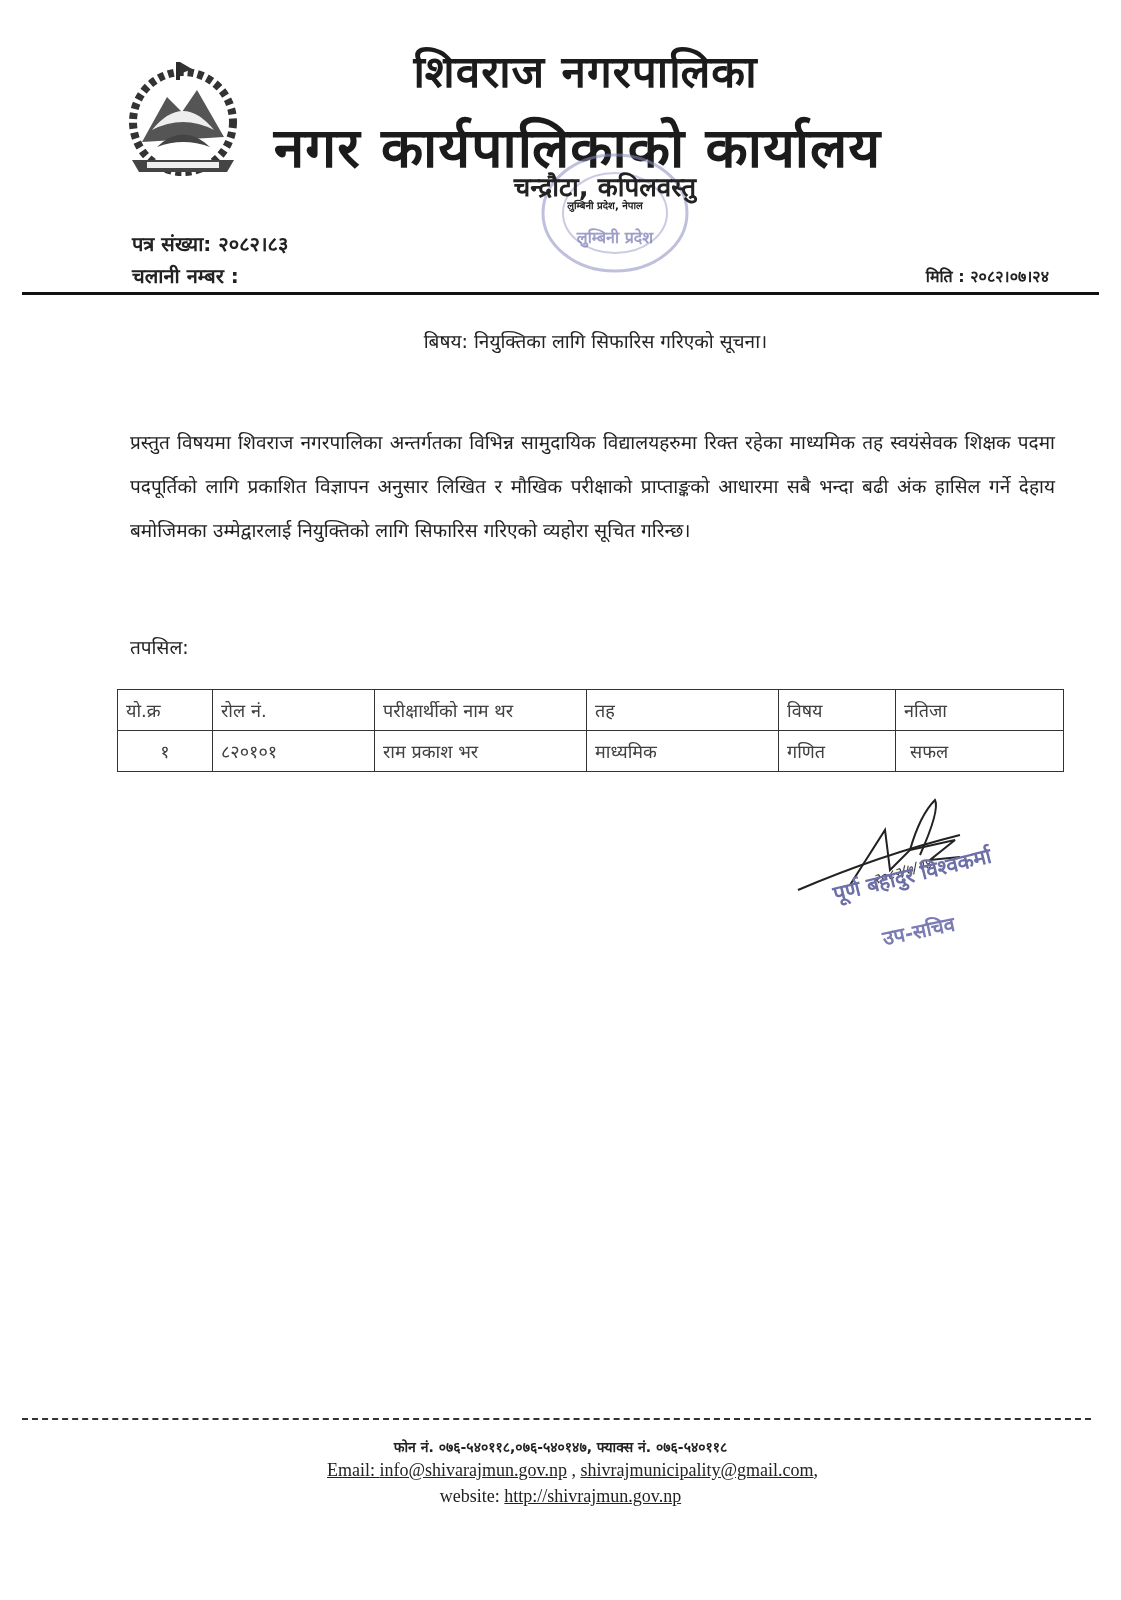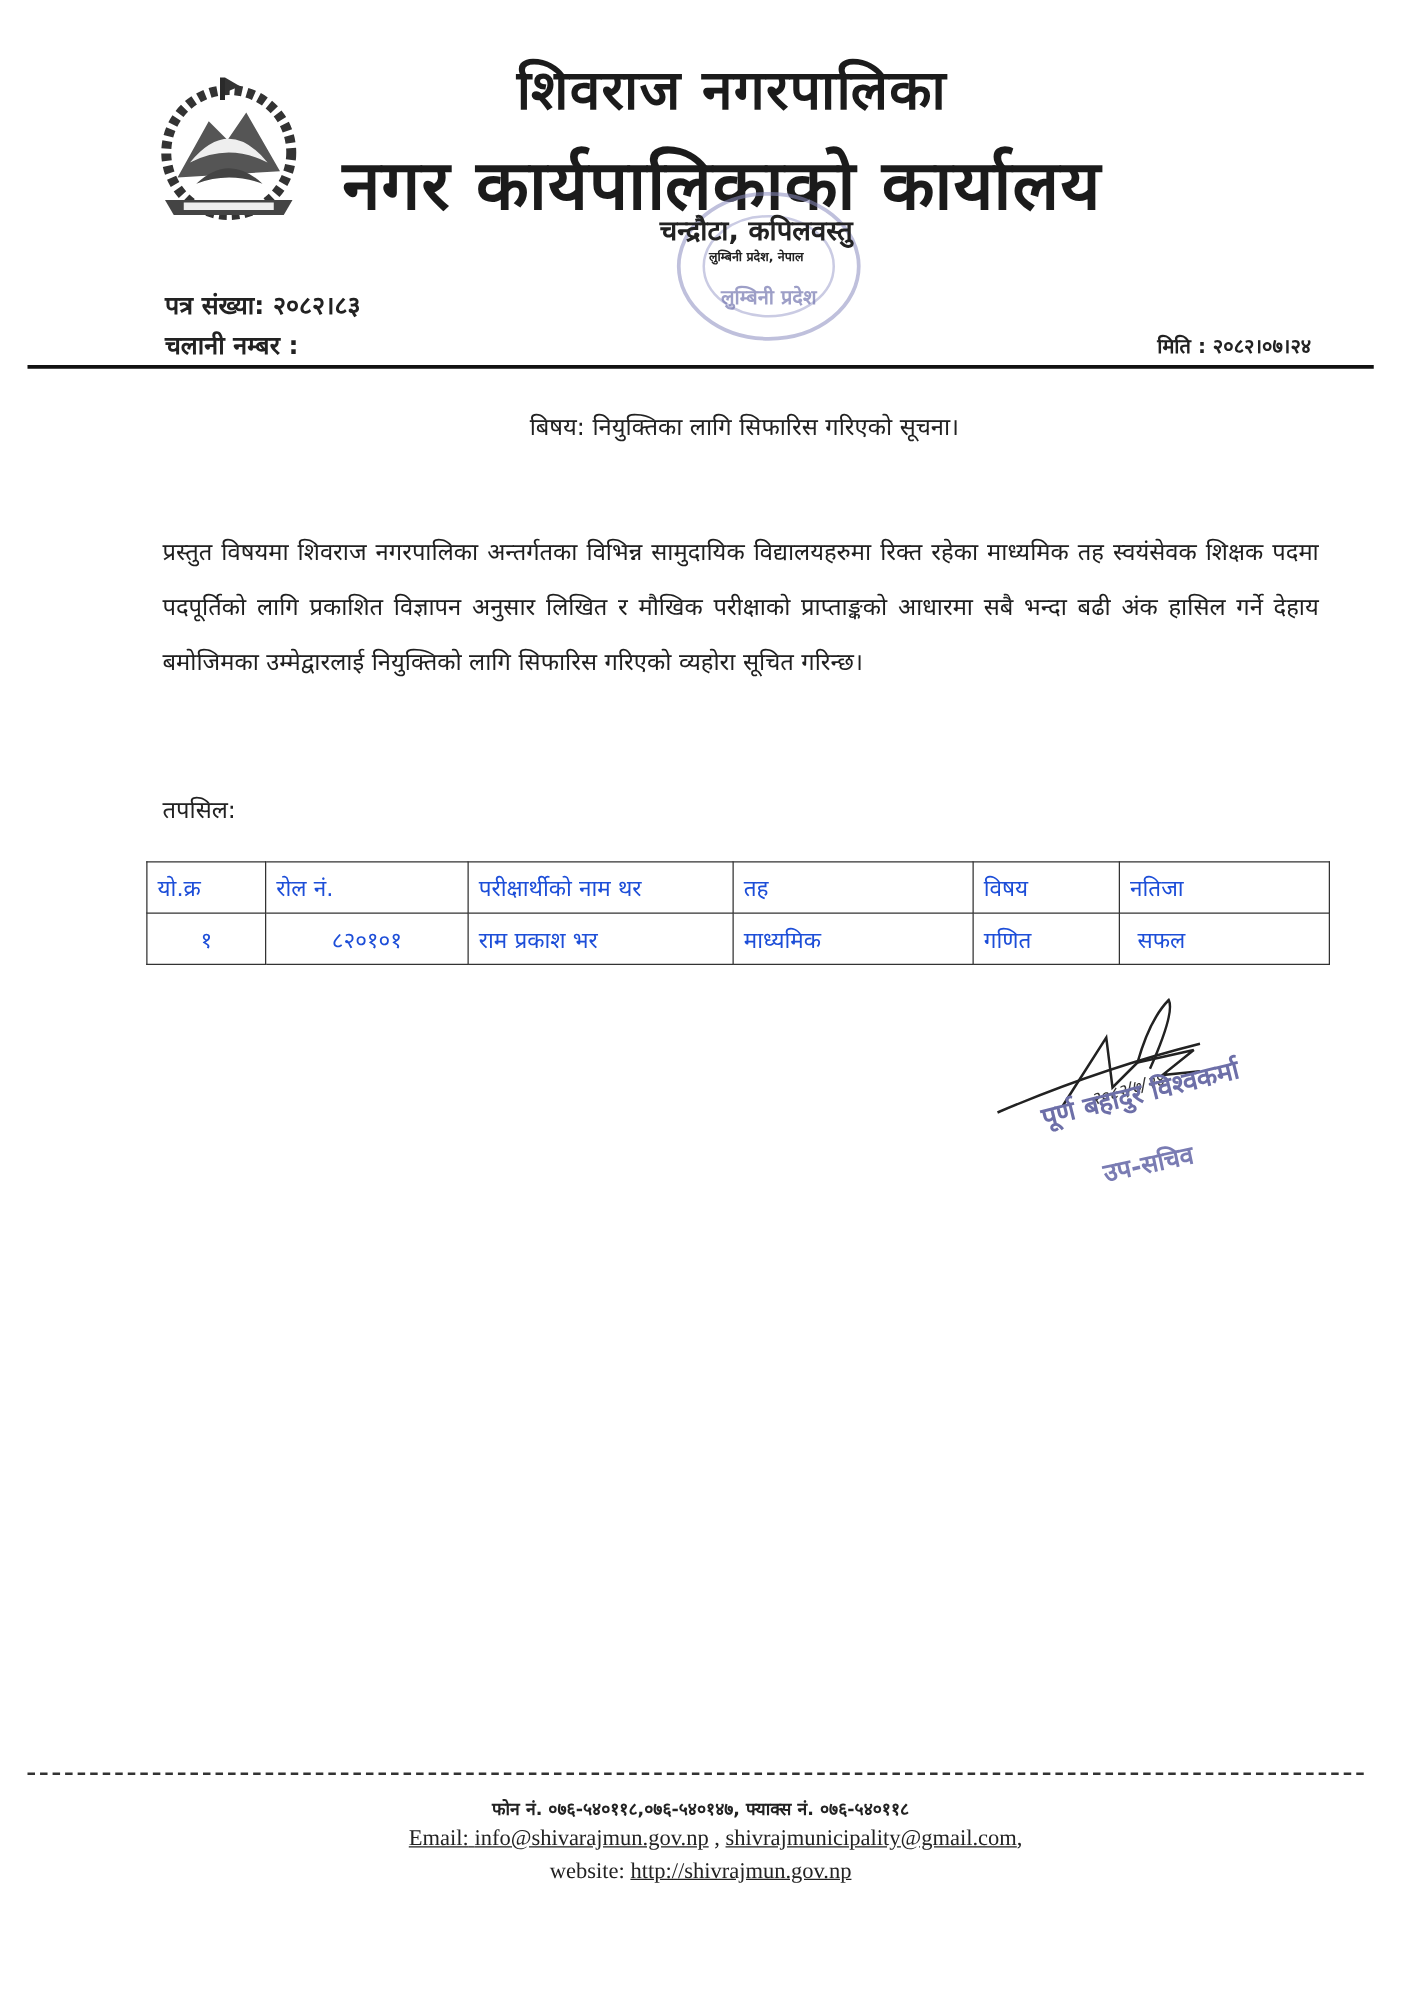--- a/index.html
+++ b/index.html
@@ -13,21 +13,21 @@
     font-size: 44px; font-weight: bold; letter-spacing: 1px; color: #1b1b1b;
     padding-left: 50px;
   }
   .title2 {
     position: absolute; left: 0; right: 0; top: 108px; text-align: center;
     font-size: 55px; font-weight: bold; letter-spacing: 1px; color: #1b1b1b;
     padding-left: 34px;
   }
   .addr1 {
     position: absolute; left: 500px; top: 168px; width: 210px; text-align: center;
-    font-size: 22px; font-weight: bold; color: #222;
+    font-size: 26px; font-weight: bold; color: #222;
   }
   .addr2 {
     position: absolute; left: 500px; top: 198px; width: 210px; text-align: center;
     font-size: 10px; font-weight: bold; color: #222;
   }
   .stamp {
     position: absolute; left: 525px; top: 148px; width: 180px; height: 130px;
     pointer-events: none;
   }
   .ref-line { position: absolute; left: 132px; font-size: 20px; font-weight: bold; color: #222; }
@@ -39,21 +39,21 @@
     position: absolute; left: 0; right: 0; top: 328px; text-align: center;
     font-size: 19px; color: #222; padding-left: 70px;
   }
   .body-text {
     position: absolute; left: 130px; width: 925px; top: 420px;
     font-size: 19px; line-height: 44px; color: #1f1f1f; text-align: justify;
   }
   .tapasil { position: absolute; left: 130px; top: 634px; font-size: 19px; color: #222; }
   table.result {
     position: absolute; left: 117px; top: 689px; width: 947px;
-    border-collapse: collapse; font-size: 18px; color: #1d4ed8;
+    border-collapse: collapse; font-size: 18px; color: #404040;
   }
   table.result td, table.result th {
     border: 1.5px solid #333; height: 40px; padding: 0 8px; text-align: left; font-weight: normal;
   }
   .sig { position: absolute; left: 790px; top: 795px; width: 240px; height: 190px; }
   .sig-name {
     position: absolute; left: 830px; top: 880px; font-size: 21px; font-weight: bold;
     color: #6d6fa8; transform: rotate(-14deg); transform-origin: left top; white-space: nowrap;
   }
   .sig-desig {
@@ -127,21 +127,21 @@
       <tr>
     <th style="width:78px">यो.क्र</th>
     <th style="width:145px">रोल नं.</th>
     <th style="width:195px">परीक्षार्थीको नाम थर</th>
     <th style="width:175px">तह</th>
     <th style="width:100px">विषय</th>
     <th>नतिजा</th>
   </tr>
   <tr>
     <td style="text-align:center">१</td>
-    <td style="text-align:center">८२०१०१</td>
+    <td style="text-align:left">८२०१०१</td>
     <td>राम प्रकाश भर</td>
     <td>माध्यमिक</td>
     <td>गणित</td>
     <td style="padding-left:14px">सफल</td>
   </tr>
 </tbody>
   </table>
 
 <svg class="sig" viewBox="0 0 240 190">
   <path d="M8 95 Q90 60 170 40" stroke="#222" stroke-width="2" fill="none"></path>

